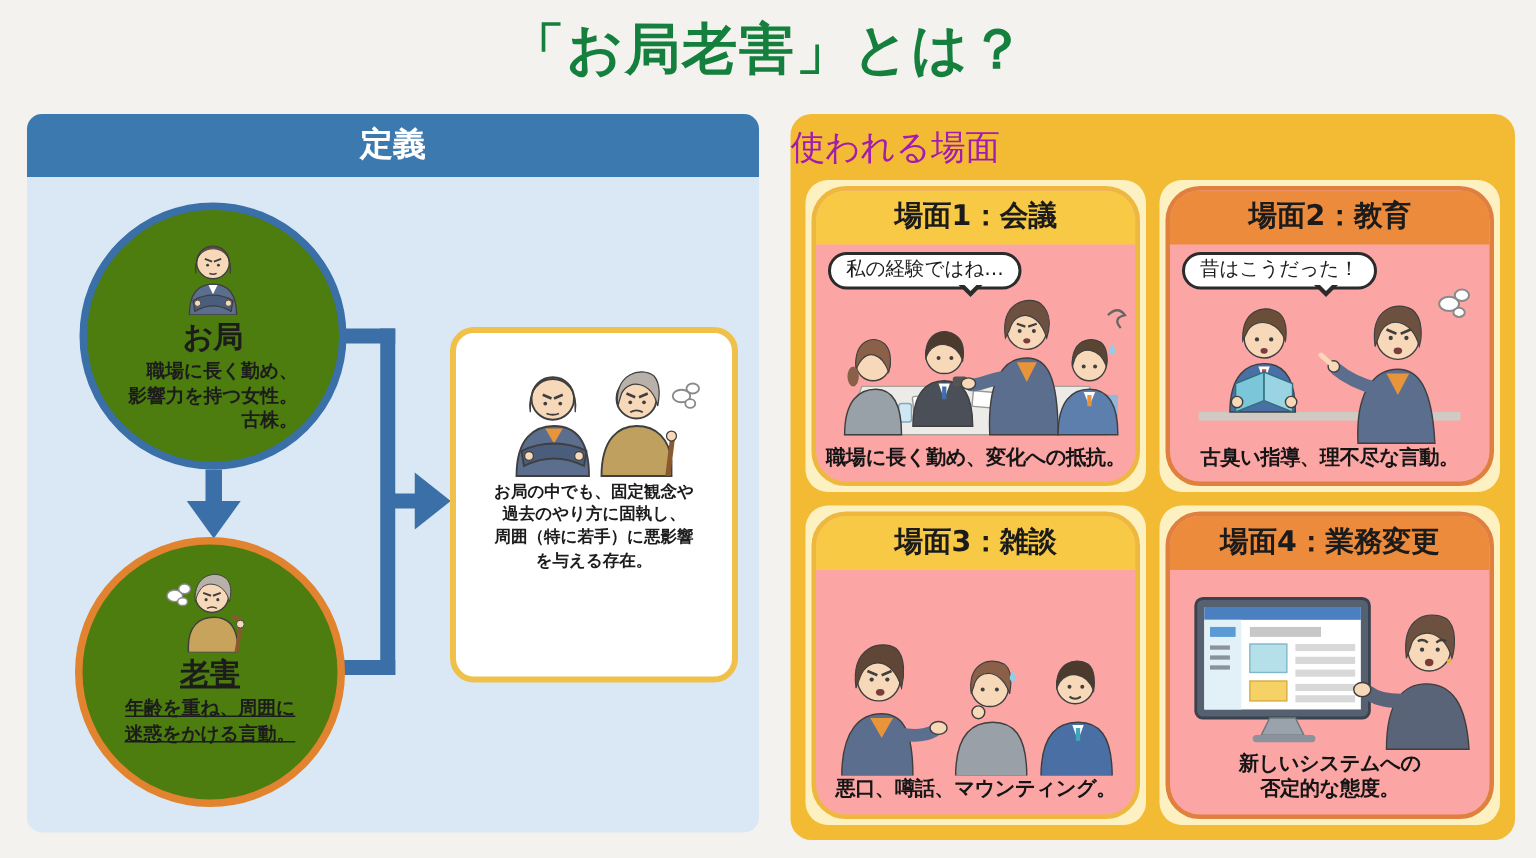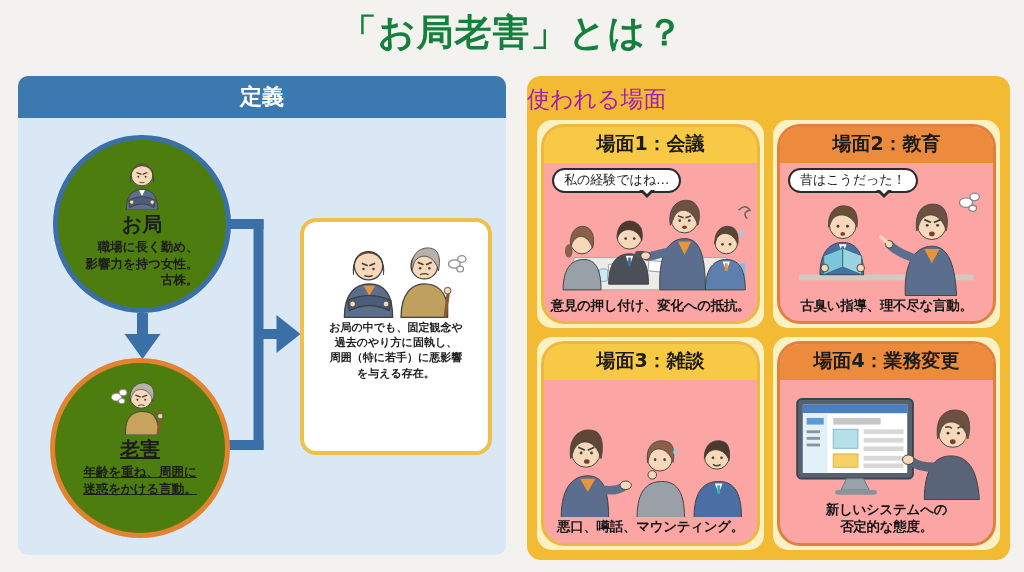--- a/index.html
+++ b/index.html
@@ -239,21 +239,21 @@
               <path d="M168,120 C168,96 178,88 190,88 C202,88 210,96 210,120 Z" fill="#5d7fae" stroke="#3f3f3f"></path>
               <polygon points="186,90 190,100 194,90" fill="#fff"></polygon>
               <line x1="190" y1="92" x2="190" y2="100" stroke="#e8943a" stroke-width="3"></line>
               <circle cx="190" cy="70" r="12" fill="#f7d8b8" stroke="#3f3f3f"></circle>
               <path d="M178,72 C177,54 190,50 198,55 C203,59 203,68 202,72 C197,58 184,58 180,66 Z" fill="#5a4432" stroke="#3f3f3f" stroke-width="0.8"></path>
               <circle cx="186" cy="72" r="1.4" fill="#3f3f3f"></circle>
                 <circle cx="194" cy="72" r="1.4" fill="#3f3f3f"></circle>
               <path d="M206,56 q4,6 0,8 q-4,-2 0,-8" fill="#8fd0e8"></path>
               <path d="M203,36 q7,-7 12,0 q-9,2 -3,9" stroke="#666" stroke-width="1.6" fill="none"></path>
             </svg>
-            <div class="caption">意見の押し付け、変化への抵抗。</div>
+            <div class="caption">職場に長く勤め、変化への抵抗。</div>
           </div>
         </div>
       </div>
 
       <div class="scene-card orange">
         <div class="scene-card-inner">
           <div class="card-header">場面2：教育</div>
           <div class="card-body">
             <div class="bubble tail-right" style="left:8px;">昔はこうだった！</div>
             <svg class="scene-svg" viewBox="0 0 220 126">

